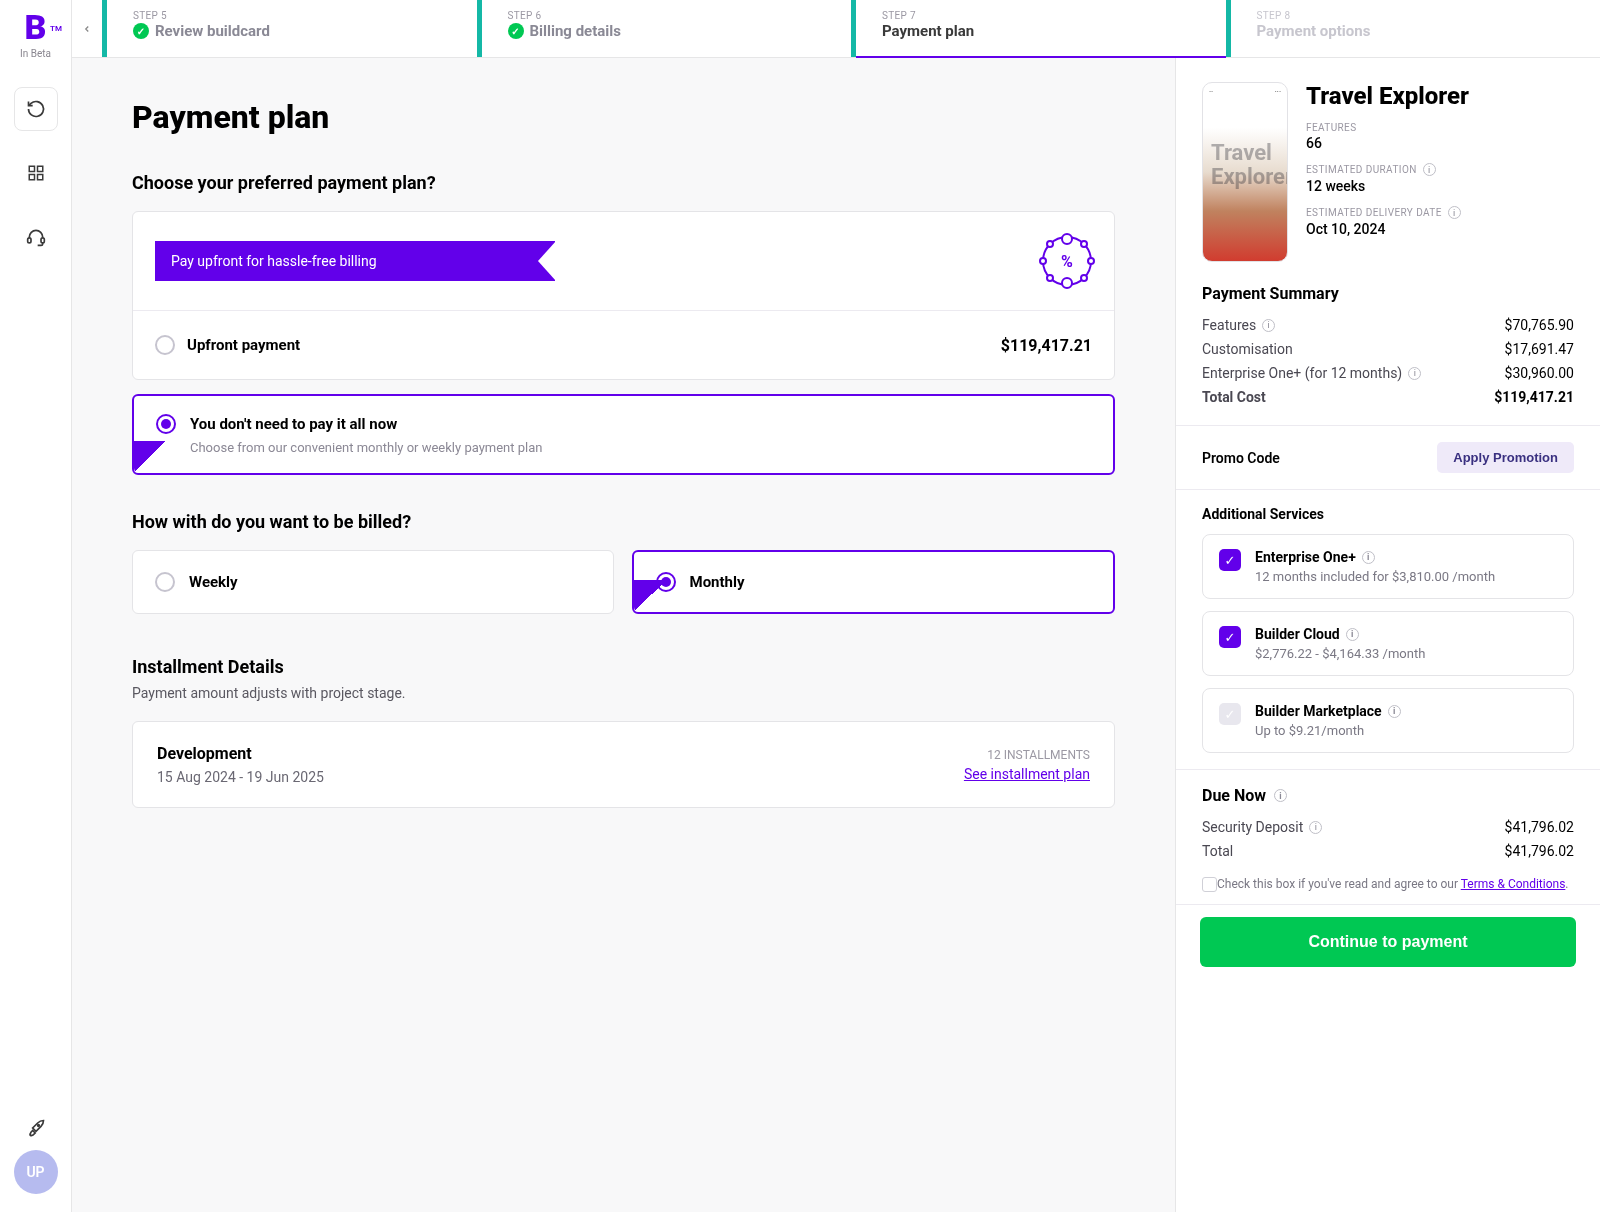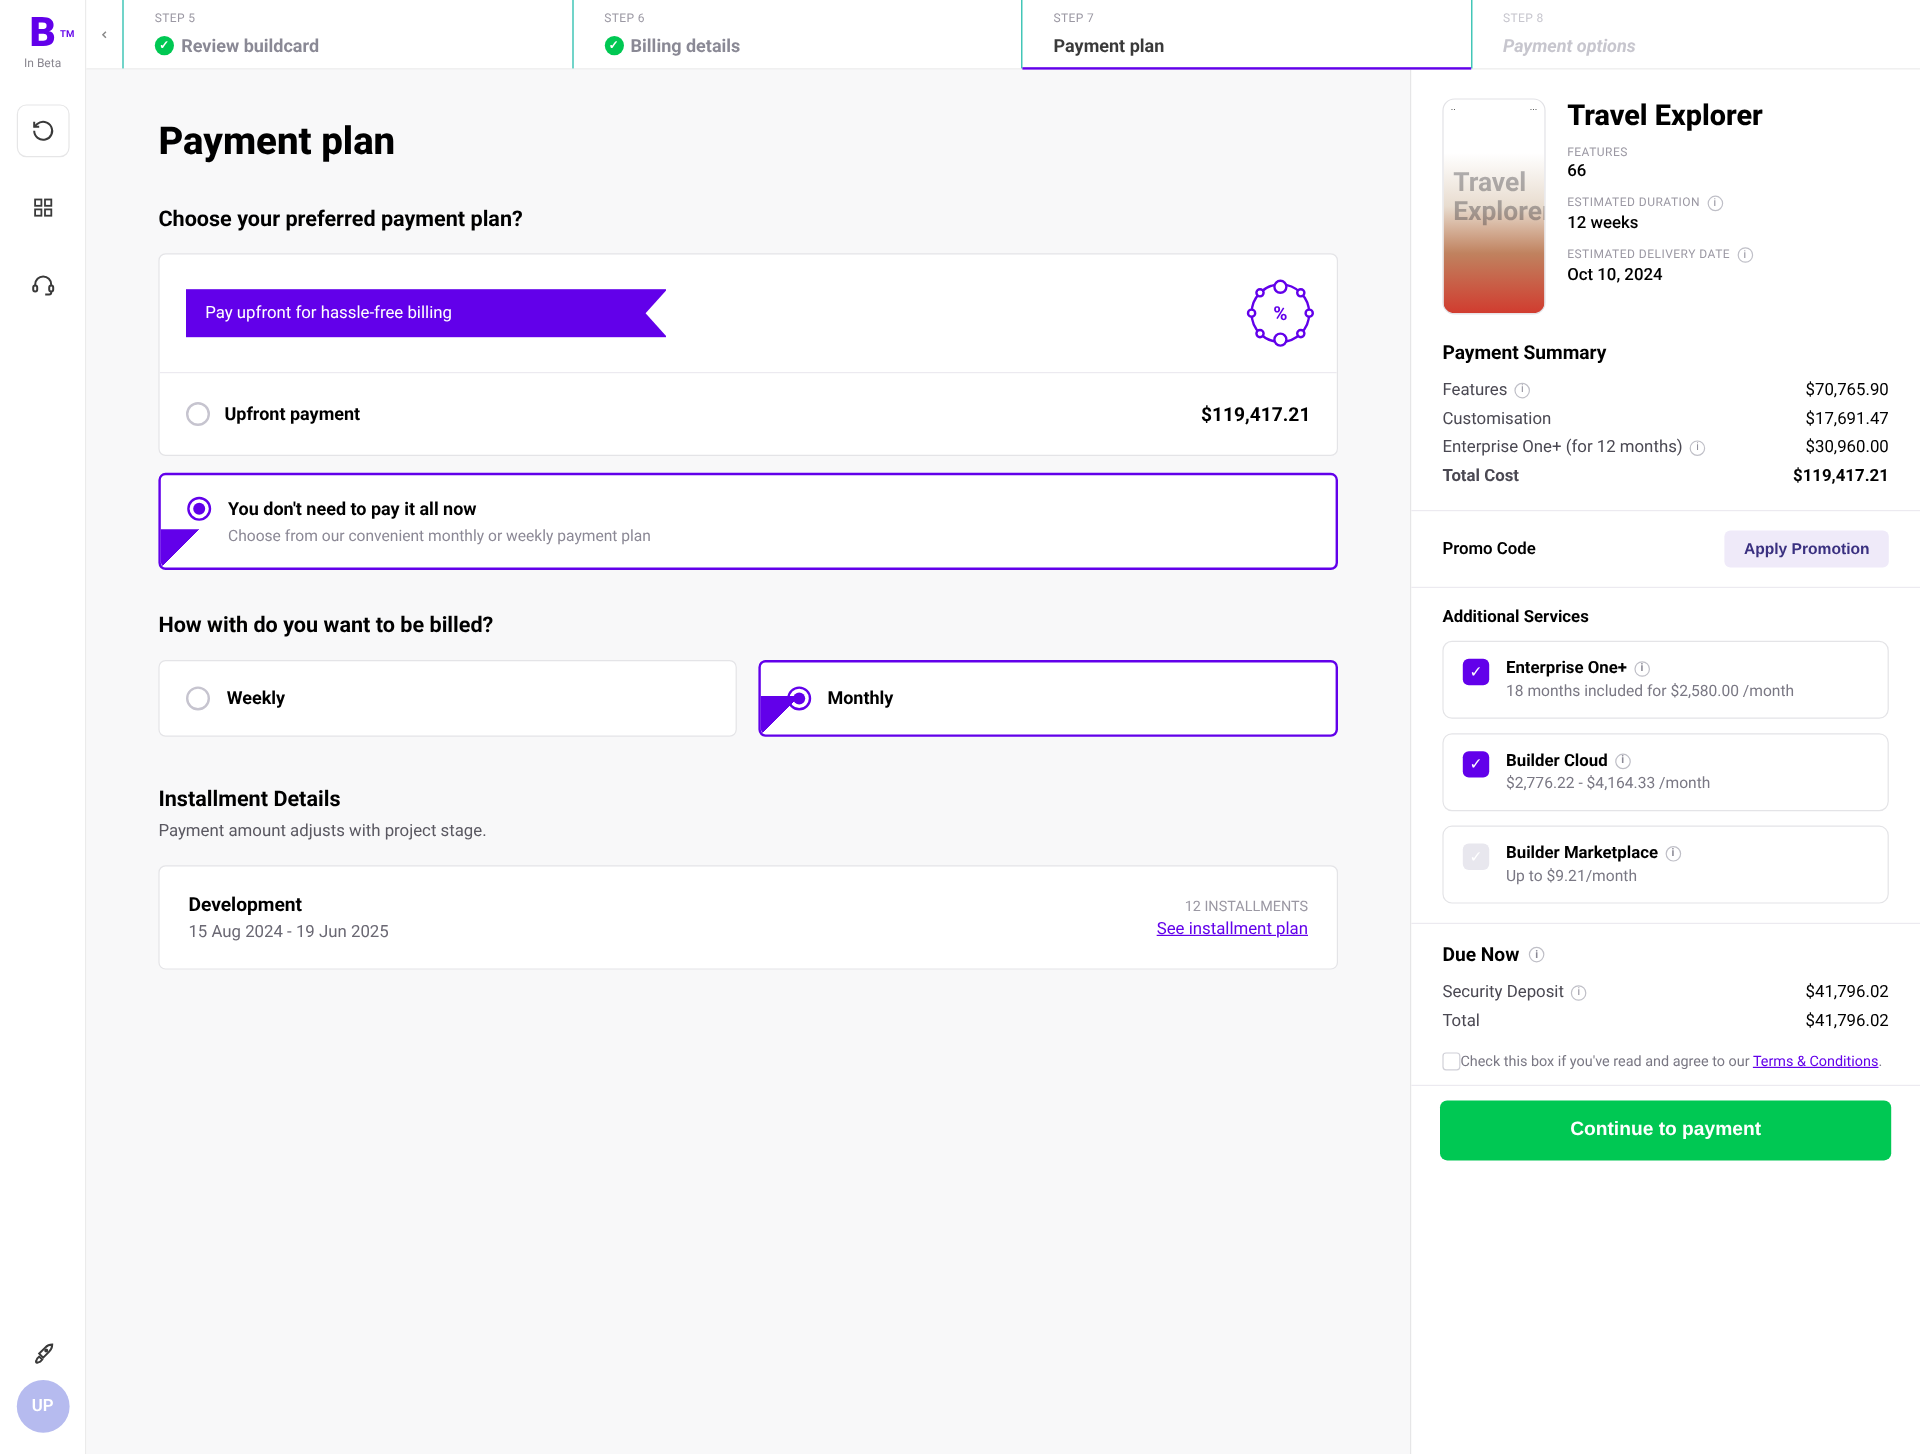--- a/index.html
+++ b/index.html
@@ -54,28 +54,28 @@
       border-bottom: 1px solid #e6e6e7;
       height: 58px;
       background: #fff;
     }
     .back-chev {
       width: 30px; display: flex; align-items: center; justify-content: center;
       color: #888;
     }
     .step {
       flex: 1; padding: 10px 26px;
-      border-left: 1px solid #14b8a6;
-      display: flex; flex-direction: column; justify-content: space-between;
+      border-left: 5px solid #14b8a6;
+      display: flex; flex-direction: column; justify-content: flex-start;
       position: relative;
     }
     .step-label { font-size: 10px; color: #9b98a3; letter-spacing: 0.3px; }
     .step-title { font-size: 15px; font-weight: 700; color: #3a3a3a; display: flex; align-items: center; gap: 6px; margin-top: 1px; }
     .step.done .step-title { color: #8a8995; }
-    .step.disabled .step-title { color: #c7c6ce; font-style: italic; }
+    .step.disabled .step-title { color: #c7c6ce; }
     .step.disabled .step-label { color: #c7c6ce; }
     .step.active::after {
       content: ""; position: absolute; left: 0; right: 0; bottom: -1px; height: 2px; background: #6200ea;
     }
     .check-ico {
       width: 16px; height: 16px; border-radius: 50%; background: #00c853;
       display: inline-flex; align-items: center; justify-content: center;
       color: #fff; font-size: 10px; font-weight: 700;
     }
     
@@ -440,21 +440,21 @@
 
         <div class="addl-title">Additional Services</div>
 
         <div class="svc-card">
           <div class="svc-check">✓</div>
           <div>
             <div class="svc-name">
                 <span>Enterprise One+</span>
                 <span class="info-ico">i</span>
               </div>
-            <div class="svc-sub">18 months included for $2,580.00 /month</div>
+            <div class="svc-sub">12 months included for $3,810.00 /month</div>
           </div>
         </div>
         <div class="svc-card">
           <div class="svc-check">✓</div>
           <div>
             <div class="svc-name">
                 <span>Builder Cloud</span>
                 <span class="info-ico">i</span>
               </div>
             <div class="svc-sub">$2,776.22 - $4,164.33 /month</div>

